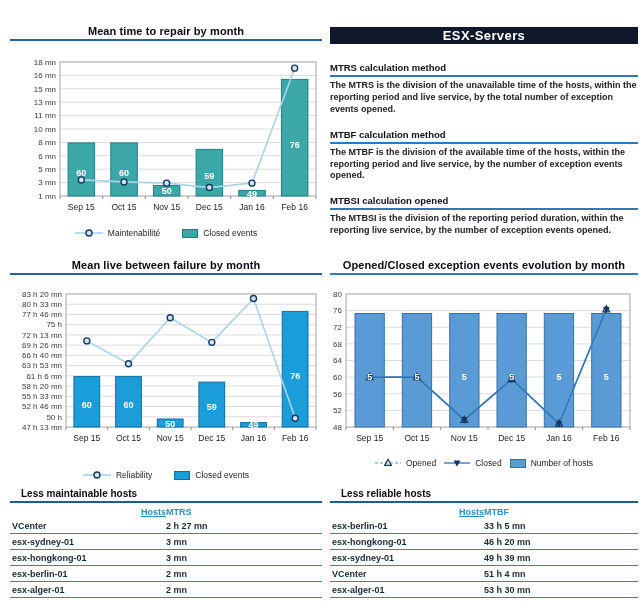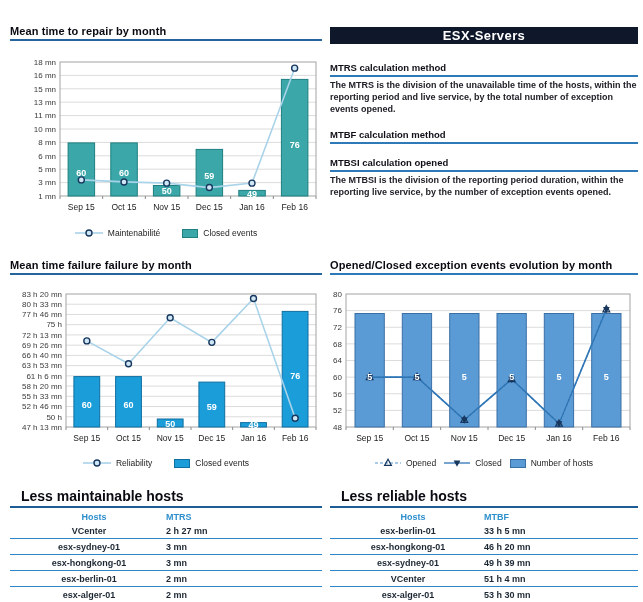--- a/index.html
+++ b/index.html
@@ -1,49 +1,49 @@
 <!DOCTYPE html>
 <html><head>
 <meta charset="utf-8">
 <style>
   html,body{margin:0;padding:0;}
   body{
     width:643px;height:602px;position:relative;background:#fff;
     font-family:"Liberation Sans","DejaVu Sans",sans-serif;color:#15151f;overflow:hidden;
   }
   .abs{position:absolute;}
-  .sec-title{font-size:11px;font-weight:bold;color:#0a0a12;letter-spacing:.1px;}
+  .sec-title{font-size:11px;font-weight:bold;color:#0a0a12;letter-spacing:.1px;text-align:center;}
   .rule{height:2px;background:#26649E;}
   .rule.bright{background:#2E79B8;}
   
   .esx-header{background:#0f172a;color:#fff;font-size:13px;font-weight:bold;
     text-align:center;line-height:17px;height:17px;letter-spacing:.4px;}
   .calc-section{margin-bottom:13px;}
   .calc-heading{font-size:9.5px;font-weight:bold;color:#101018;padding-bottom:2px;}
   .calc-rule{height:2px;background:#2E79B8;margin-bottom:3px;}
   .calc-body{font-size:9px;font-weight:bold;color:#22222a;line-height:1.32;}
   
   .legend{display:flex;justify-content:center;align-items:center;gap:22px;
     font-size:8.5px;color:#222;height:14px;text-align:right;}
   .legend-item{display:flex;align-items:center;gap:5px;}
   
   svg text.tick{font-size:8px;fill:#3a3a3a;}
   svg text.xlab{font-size:8.5px;fill:#222;}
   svg text.blab{font-size:9px;font-weight:bold;fill:#fff;text-anchor:middle;}
   
   .tbl{position:absolute;width:312px;}
   .tbl-right{width:308px;}
-  .tbl-title{font-size:14px;font-weight:bold;color:#0a0a12;padding-left:11px;}
+  .tbl-title{font-size:10px;font-weight:bold;color:#0a0a12;padding-left:11px;}
   .tbl-rule{height:2px;background:#1E5C94;margin-top:2px;}
   .tbl table{width:100%;border-collapse:collapse;margin-top:1px;table-layout:fixed;}
   .tbl th{color:#2E8FCC;font-size:9px;font-weight:bold;padding:3px 0 1px;}
-  .tbl th.host{text-align:center;padding-left:12px;}
+  .tbl th.host{text-align:right;padding-left:12px;text-decoration:underline;}
   .tbl td{border-bottom:1.5px solid #2E86C8;padding:2.5px 0;font-size:9px;
     font-weight:bold;color:#1c2733;}
-  .tbl td.host{padding-left:2px;text-align:center;}
+  .tbl td.host{padding-left:2px;}
   .tbl .val{text-align:left;}
   .tbl-left .val{padding-right:30px;}
   .tbl-right .val{padding-right:16px;}
 </style>
 </head>
 <body>
 
 <div>
 
   <div class="abs sec-title" style="left:10px;top:25px;width:312px">Mean time to repair by month</div>
@@ -130,29 +130,30 @@
   <div class="abs esx-header" style="left:330px;top:27px;width:308px">ESX-Servers</div>
   <div class="abs" style="left:330px;top:62px;width:308px">
     <div class="calc-section">
       <div class="calc-heading">MTRS calculation method</div>
       <div class="calc-rule"></div>
       <div class="calc-body">The MTRS is the division of the unavailable time of the hosts, within the reporting period and live service, by the total number of exception events opened.</div>
     </div>
     <div class="calc-section">
       <div class="calc-heading">MTBF calculation method</div>
       <div class="calc-rule"></div>
+      <div class="calc-body">The MTBF is the division of the available time of the hosts, within the reporting period and live service, by the number of exception events opened.</div>
     </div>
     <div class="calc-section">
       <div class="calc-heading">MTBSI calculation opened</div>
       <div class="calc-rule"></div>
       <div class="calc-body">The MTBSI is the division of the reporting period duration, within the reporting live service, by the number of exception events opened.</div>
     </div>
   </div>
 
-  <div class="abs sec-title" style="left:10px;top:259px;width:312px">Mean time failure failure by month</div>
+  <div class="abs sec-title" style="left:10px;top:259px;width:312px">Mean live between failure by month</div>
   <div class="abs rule" style="left:10px;top:273px;width:312px"></div>
   <svg id="chart2-svg" class="abs" style="left:10px;top:286px" width="312" height="166">
       <g>
         <text class="tick" x="52" y="10.8" text-anchor="end">83 h 20 mn</text>
         <line x1="56" x2="306" y1="18.23076923076923" y2="18.23076923076923" stroke="#dcdcdc"></line>
         <text class="tick" x="52" y="21.03076923076923" text-anchor="end">80 h 33 mn</text>
         <line x1="56" x2="306" y1="28.46153846153846" y2="28.46153846153846" stroke="#dcdcdc"></line>
         <text class="tick" x="52" y="31.26153846153846" text-anchor="end">77 h 46 mn</text>
         <line x1="56" x2="306" y1="38.69230769230769" y2="38.69230769230769" stroke="#dcdcdc"></line>
         <text class="tick" x="52" y="41.49230769230769" text-anchor="end">75 h</text>
@@ -209,21 +210,21 @@
       </g>
       <g>
         <text class="blab" x="76.83333333333333" y="121.8">60</text>
         <text class="blab" x="118.5" y="121.8">60</text>
         <text class="blab" x="160.16666666666666" y="140.5">50</text>
         <text class="blab" x="201.83333333333331" y="124.3">59</text>
         <text class="blab" x="243.5" y="142.1">49</text>
         <text class="blab" x="285.16666666666663" y="93.1">76</text>
       </g>
     </svg>
-  <div class="abs legend" style="left:10px;top:456px;width:312px">
+  <div class="abs legend" style="left:10px;top:468px;width:312px">
     <span class="legend-item">
       <svg width="28" height="10">
         <line x1="0" y1="5" x2="28" y2="5" stroke="#A9D3E9" stroke-width="1.6"></line>
         <circle cx="14" cy="5" r="3" fill="#CFE6F4" stroke="#17375E" stroke-width="1.4"></circle>
       </svg>
       <span>Reliability</span>
     </span>
     <span class="legend-item">
       <svg width="16" height="9">
         <rect x="0.5" y="0.5" width="15" height="8" fill="#1B9DD9" stroke="#0F6FA0"></rect>

